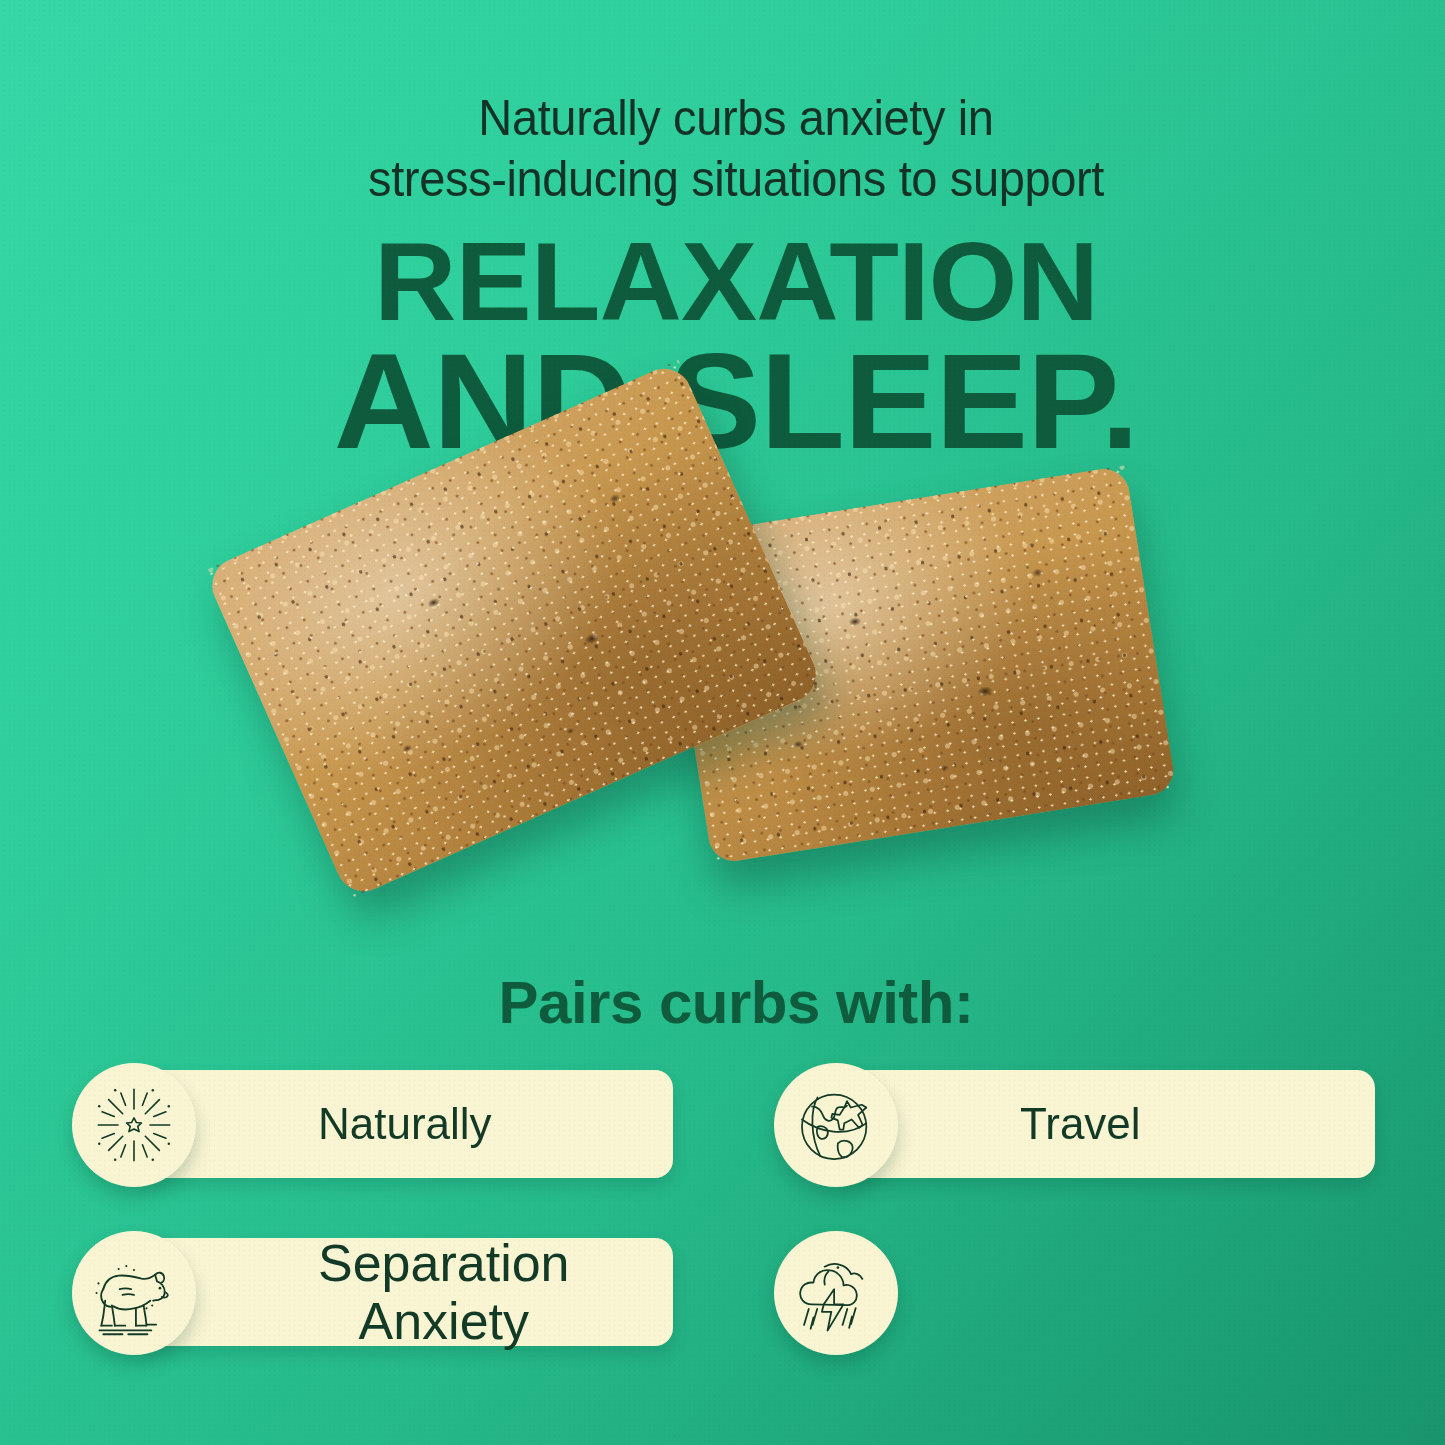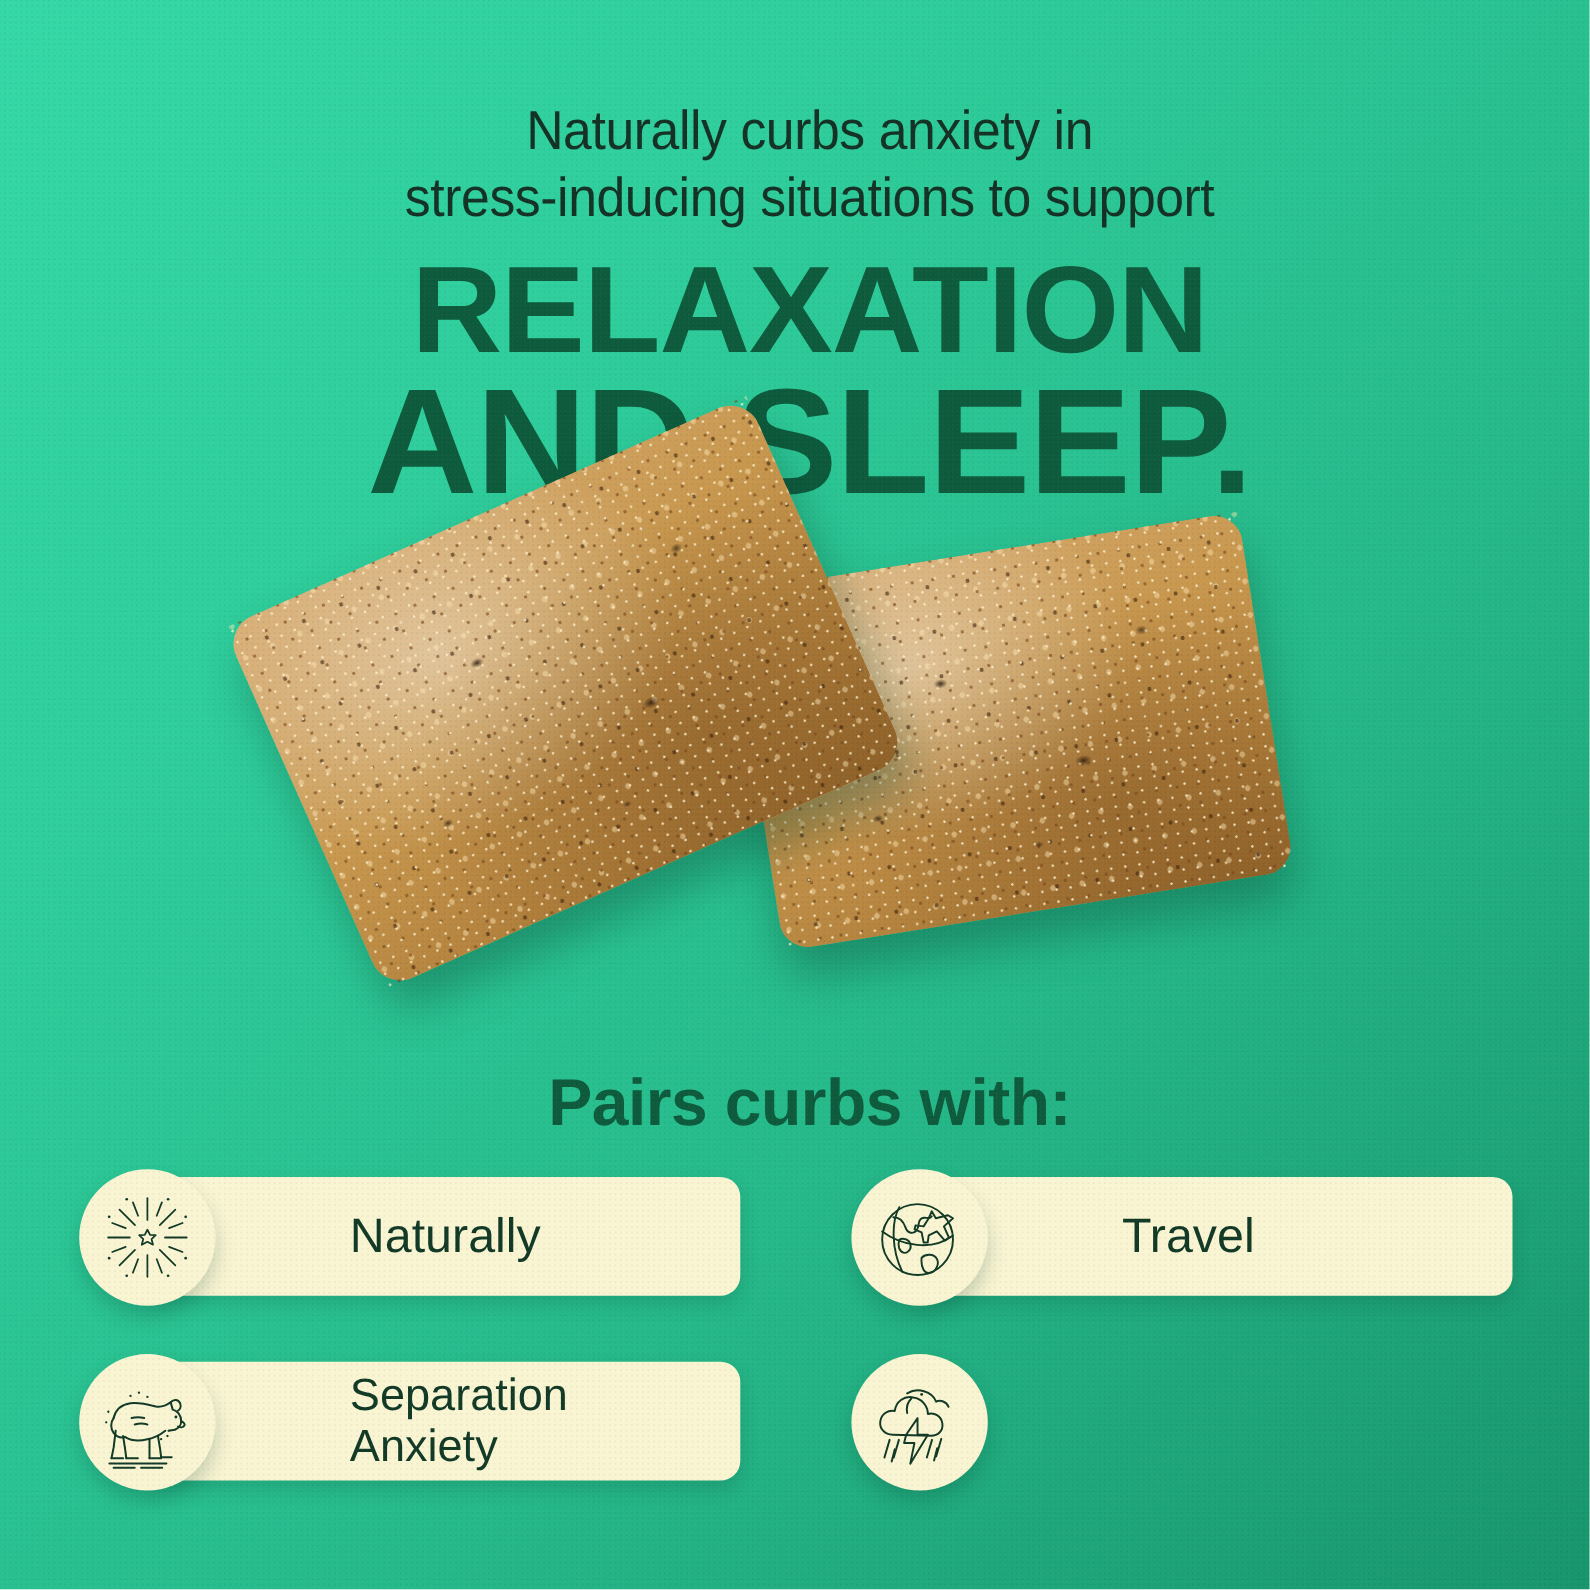--- a/index.html
+++ b/index.html
@@ -177,21 +177,21 @@
   #pill-fireworks   { left: 128px;  top: 1070px; width: 545px; }
   #badge-fireworks  { left: 72px;   top: 1063px; }
   #pill-travel      { left: 830px;  top: 1070px; width: 545px; }
   #badge-travel     { left: 774px;  top: 1063px; }
   #pill-separation  { left: 128px;  top: 1238px; width: 545px; }
   #badge-separation { left: 72px;   top: 1231px; }
   #pill-thunder     { left: 830px;  top: 1238px; width: 545px; }
   #badge-thunder    { left: 774px;  top: 1231px; }
 
   #pill-thunder .pill-label { font-size: 43px; }
-  #pill-separation .pill-label { font-size: 41px; }
+  #pill-separation .pill-label { font-size: 52px; text-align: center; }
 </style>
 </head>
 <body>
 
 <div id="poster">
 
   <div class="subhead">
     <span>Naturally curbs anxiety in</span>
     <span>stress-inducing situations to support</span>
   </div>

